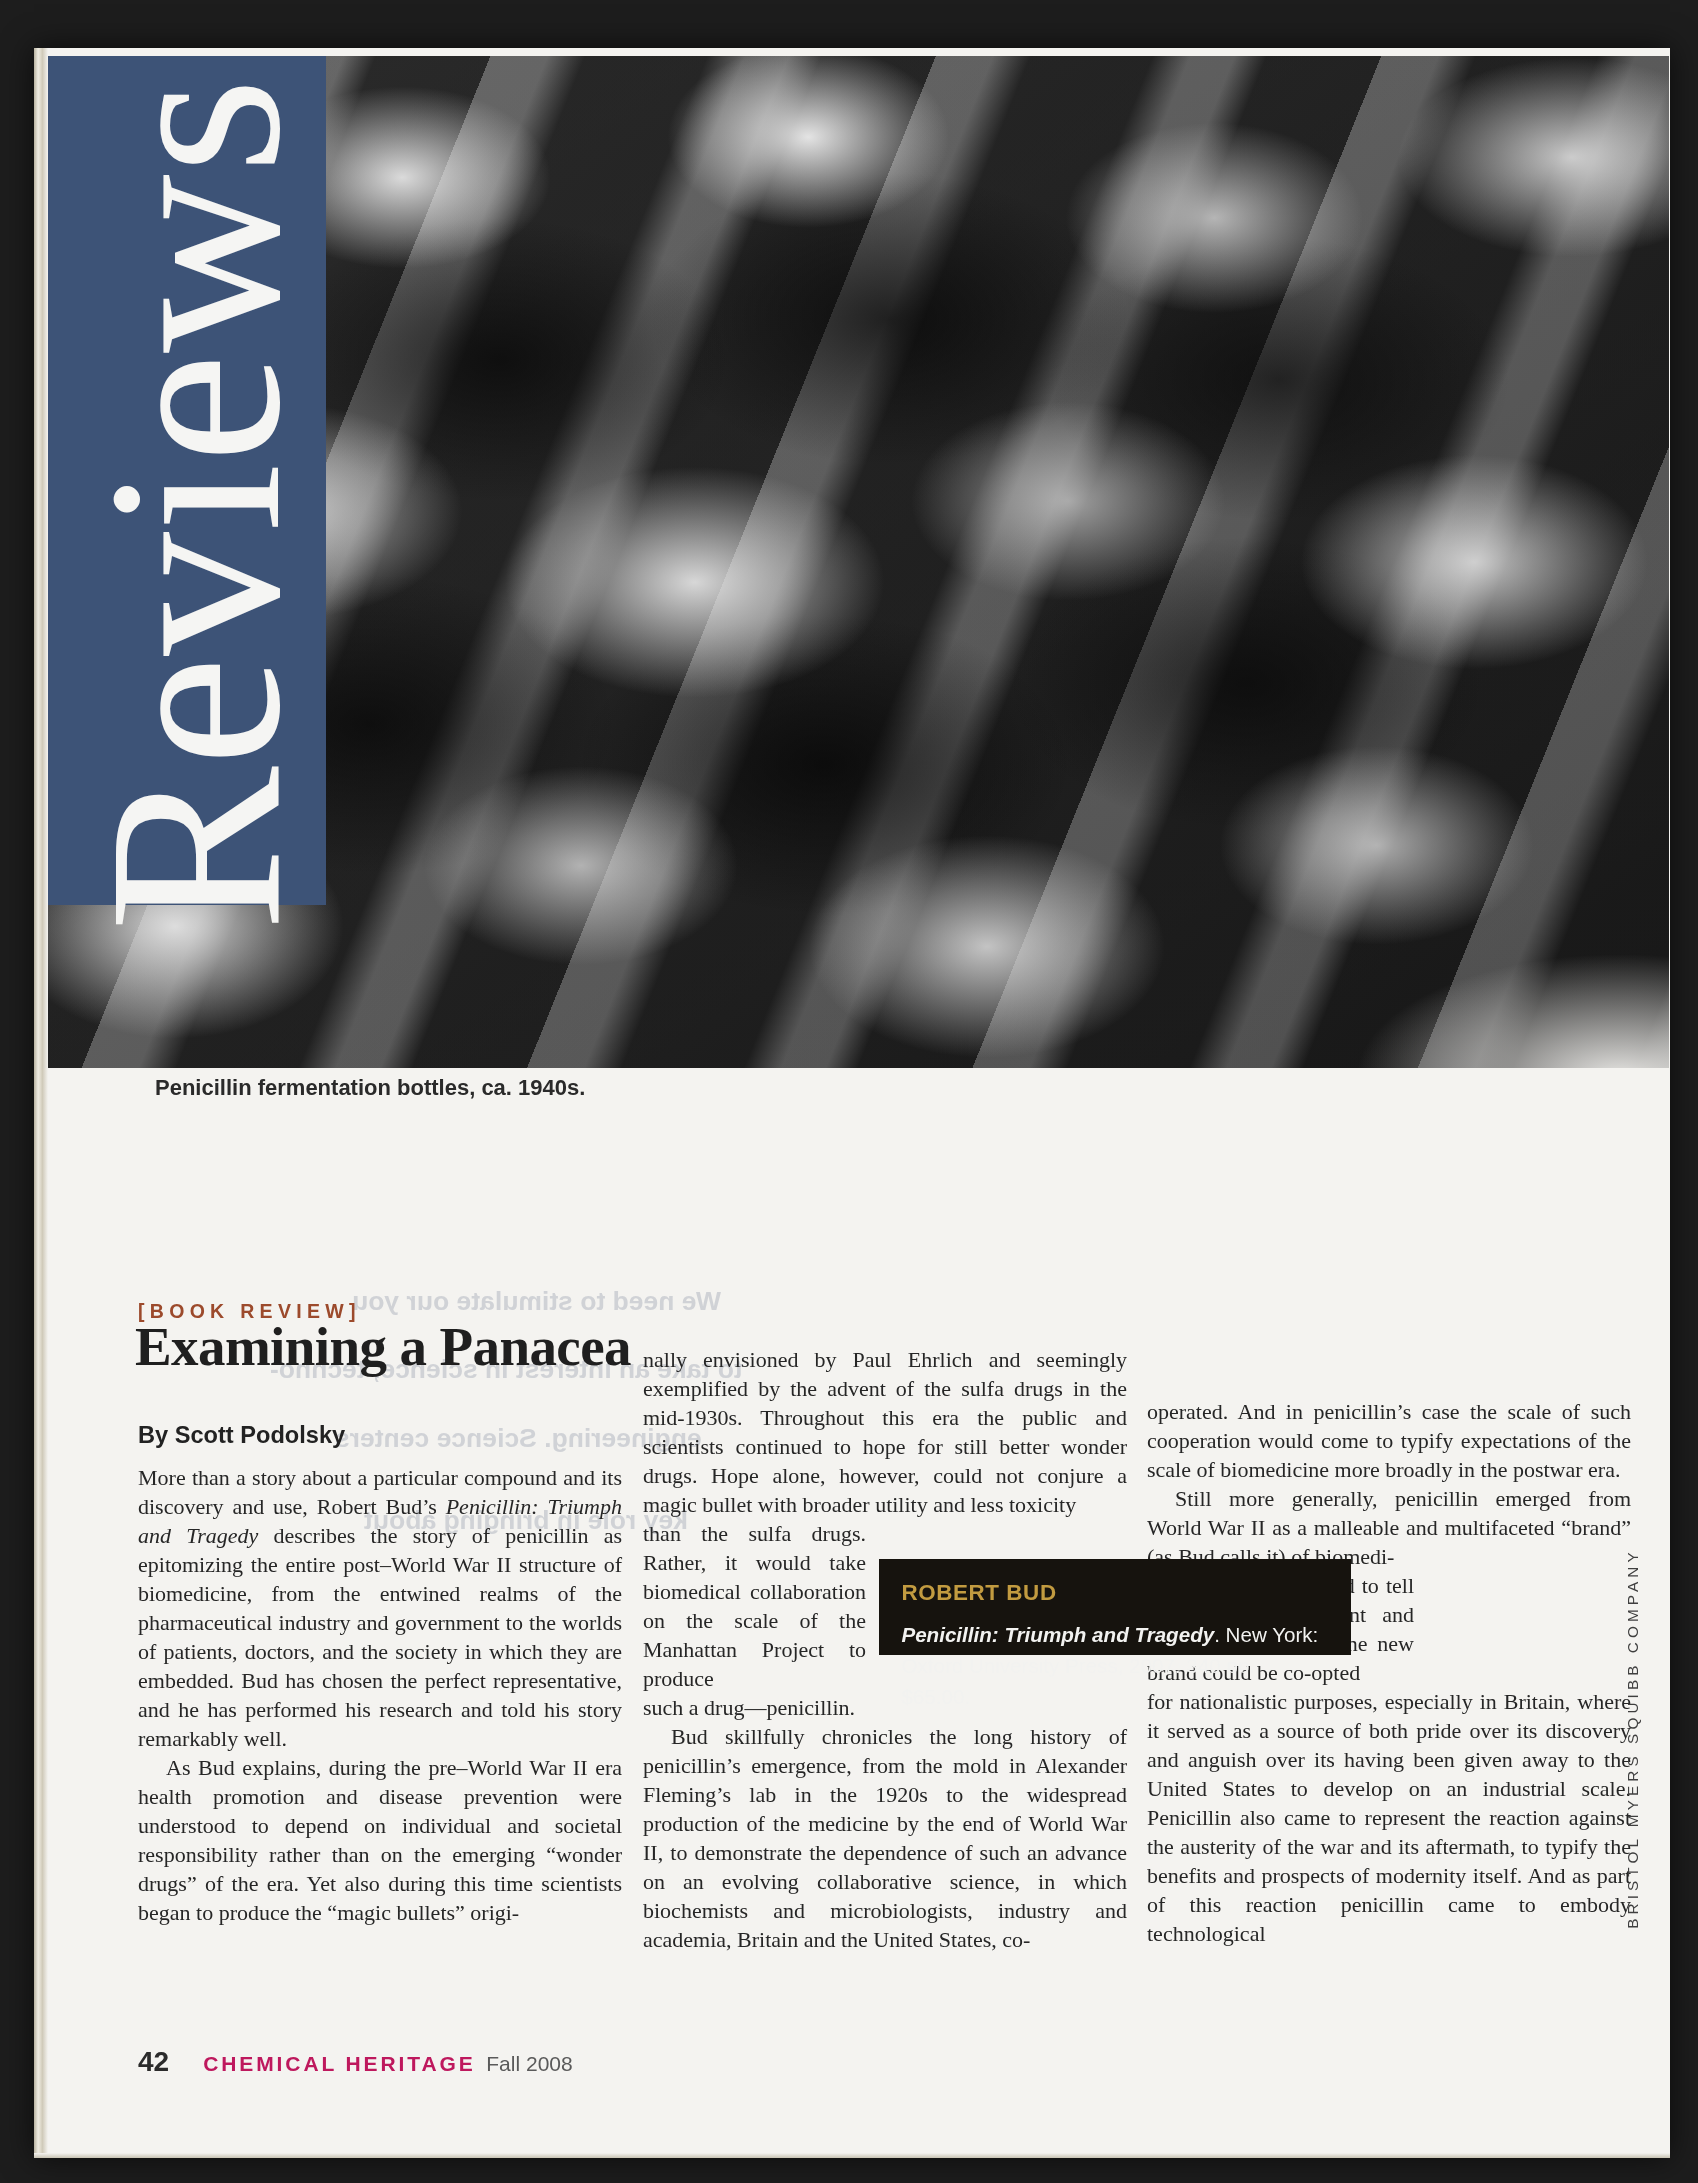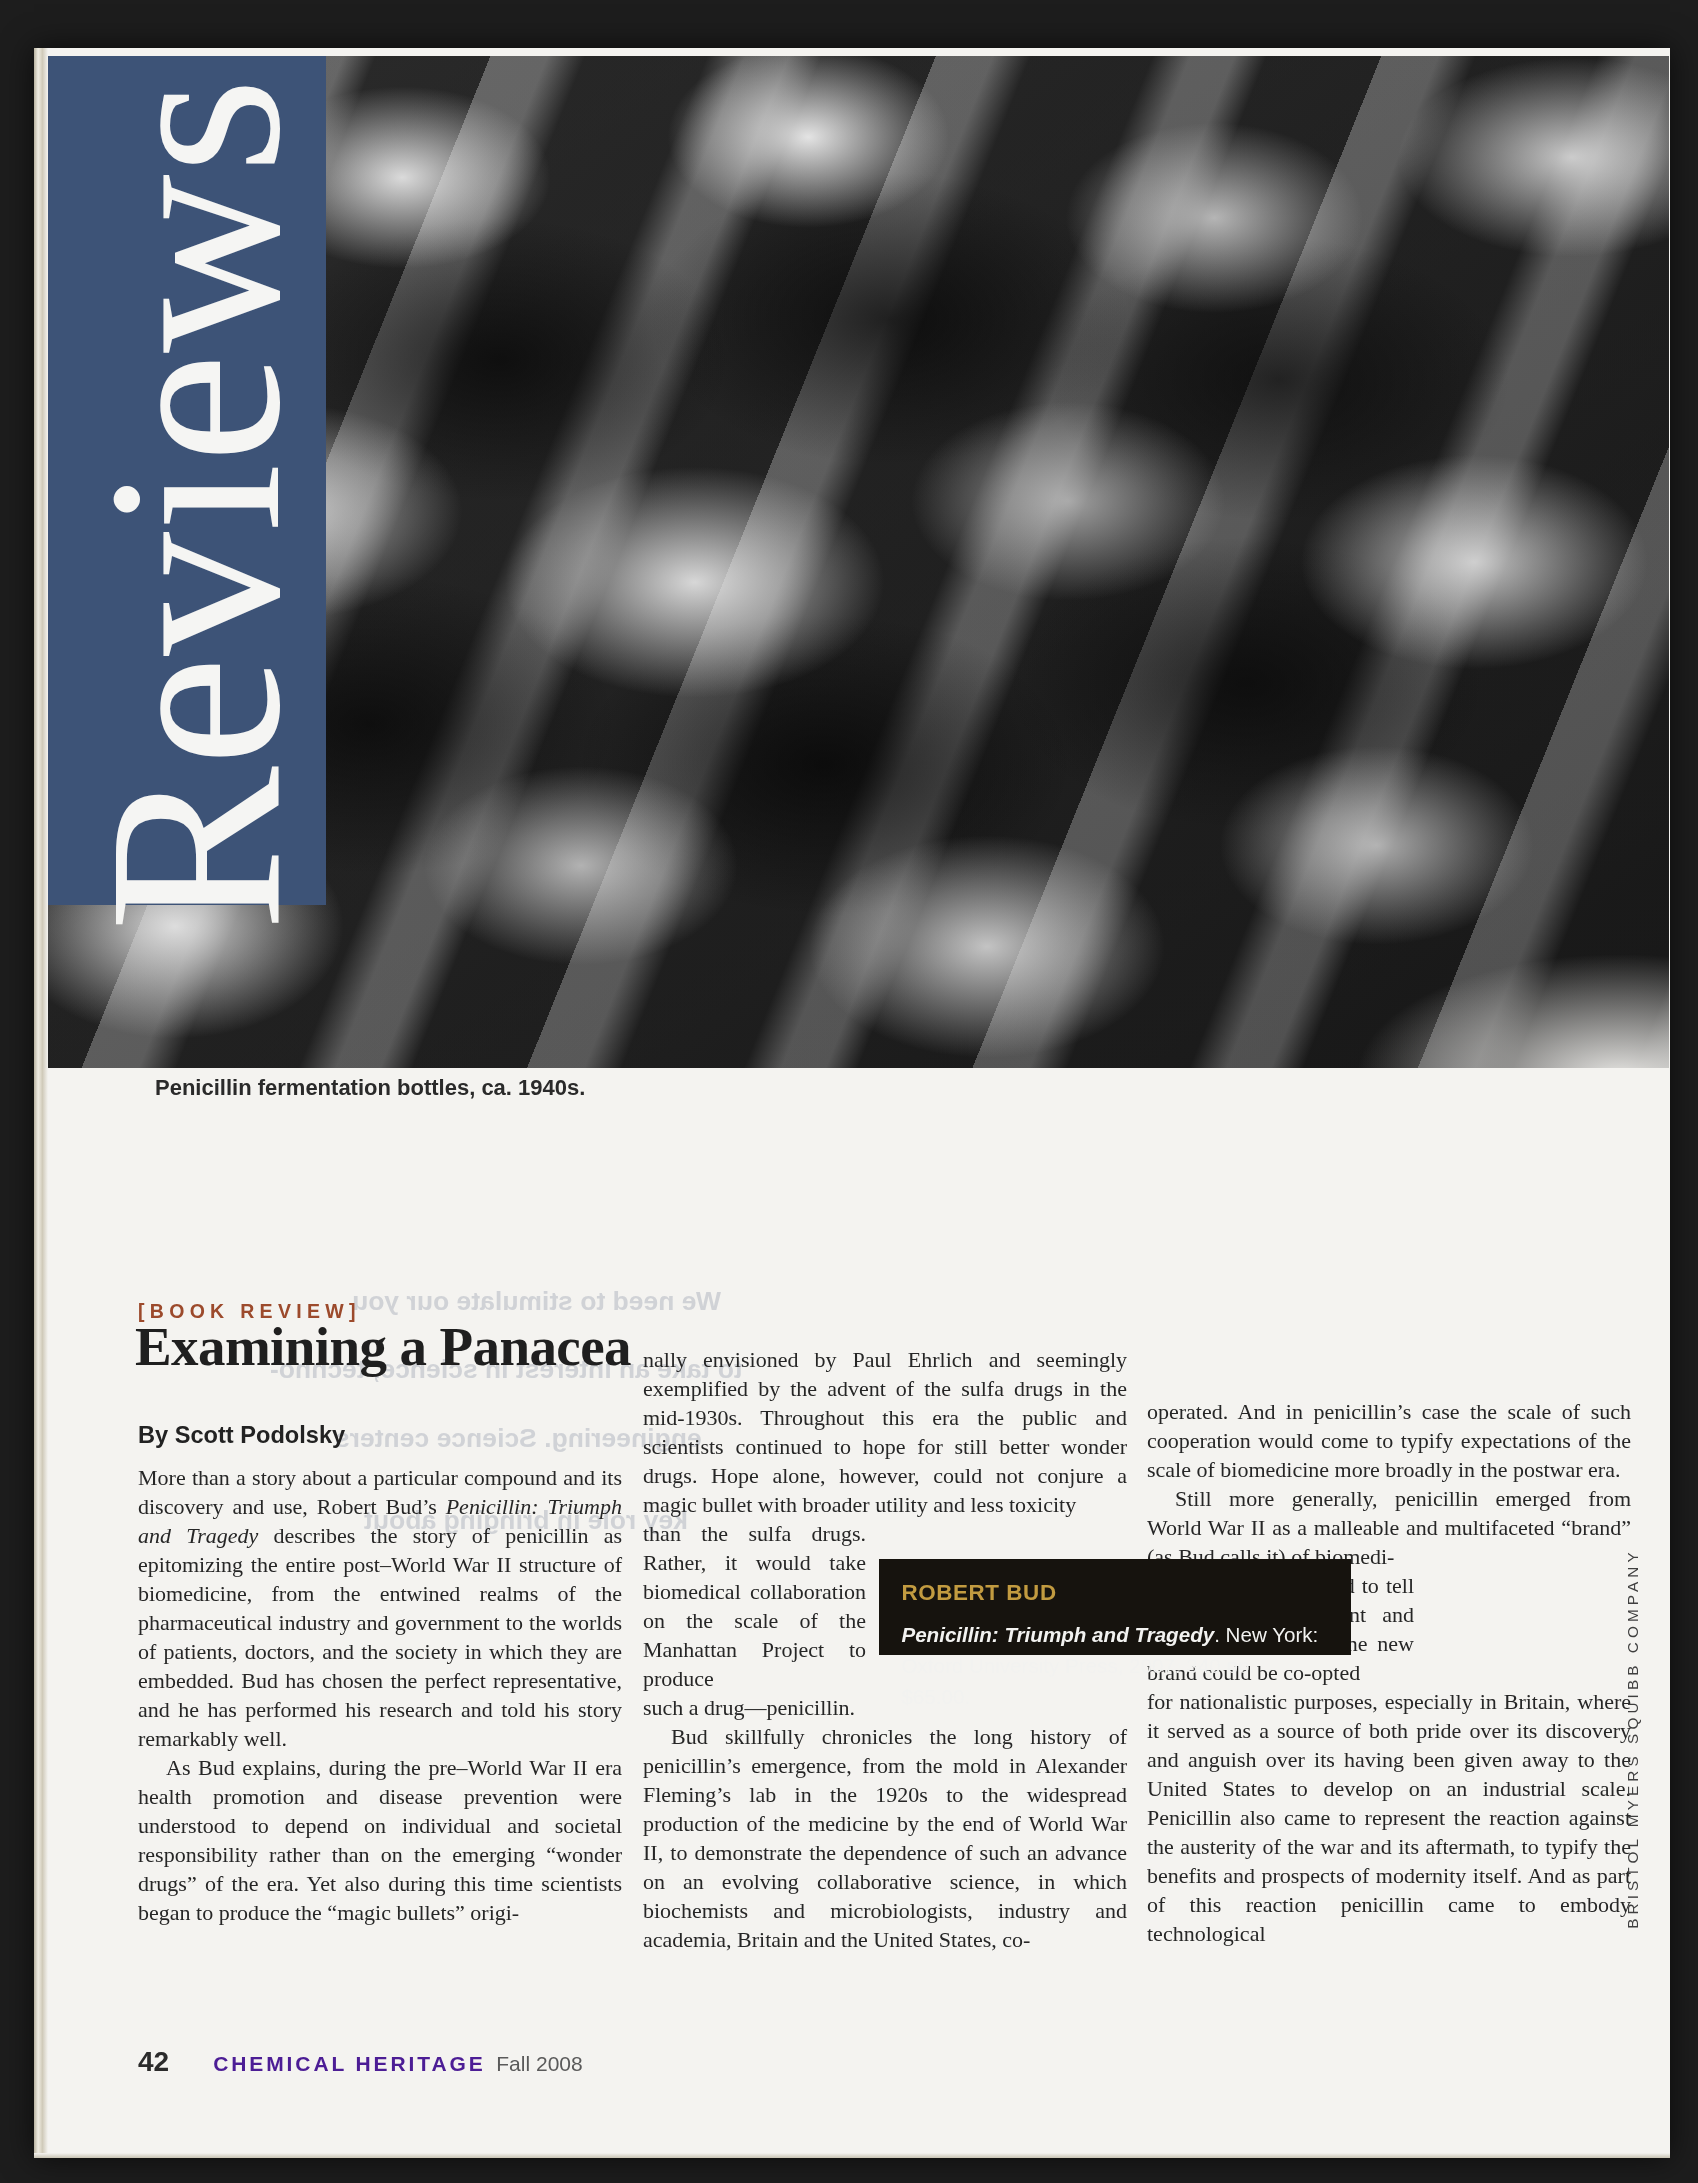--- a/index.html
+++ b/index.html
@@ -113,21 +113,21 @@
     font-size:20.6px;line-height:31px;color:#f2f2f0;
   }
   .box-cite .bt{font-weight:bold;font-style:italic;}
   
   .footer{
     position:absolute;left:104px;top:1998px;z-index:2;
     font-family:"Liberation Sans", sans-serif;font-size:21px;color:#333;
     white-space:nowrap;
   }
   .footer .pn{font-weight:bold;font-size:28px;color:#2b2b2b;}
-  .footer .mag{font-weight:bold;letter-spacing:2.9px;margin-left:44px;color:#4c1d95;}
+  .footer .mag{font-weight:bold;letter-spacing:2.9px;margin-left:34px;color:#be185d;}
   .footer .issue{margin-left:10.6px;color:#5a5a5a;}
   
   .credit-rot{
     position:absolute;left:1364px;top:1680px;width:472px;height:21px;
     transform:rotate(-90deg);z-index:2;
     font-family:"Liberation Sans", sans-serif;font-size:15.3px;letter-spacing:4.1px;
     color:#3f3f3f;text-align:center;white-space:nowrap;
   }
 </style>
 </head>

